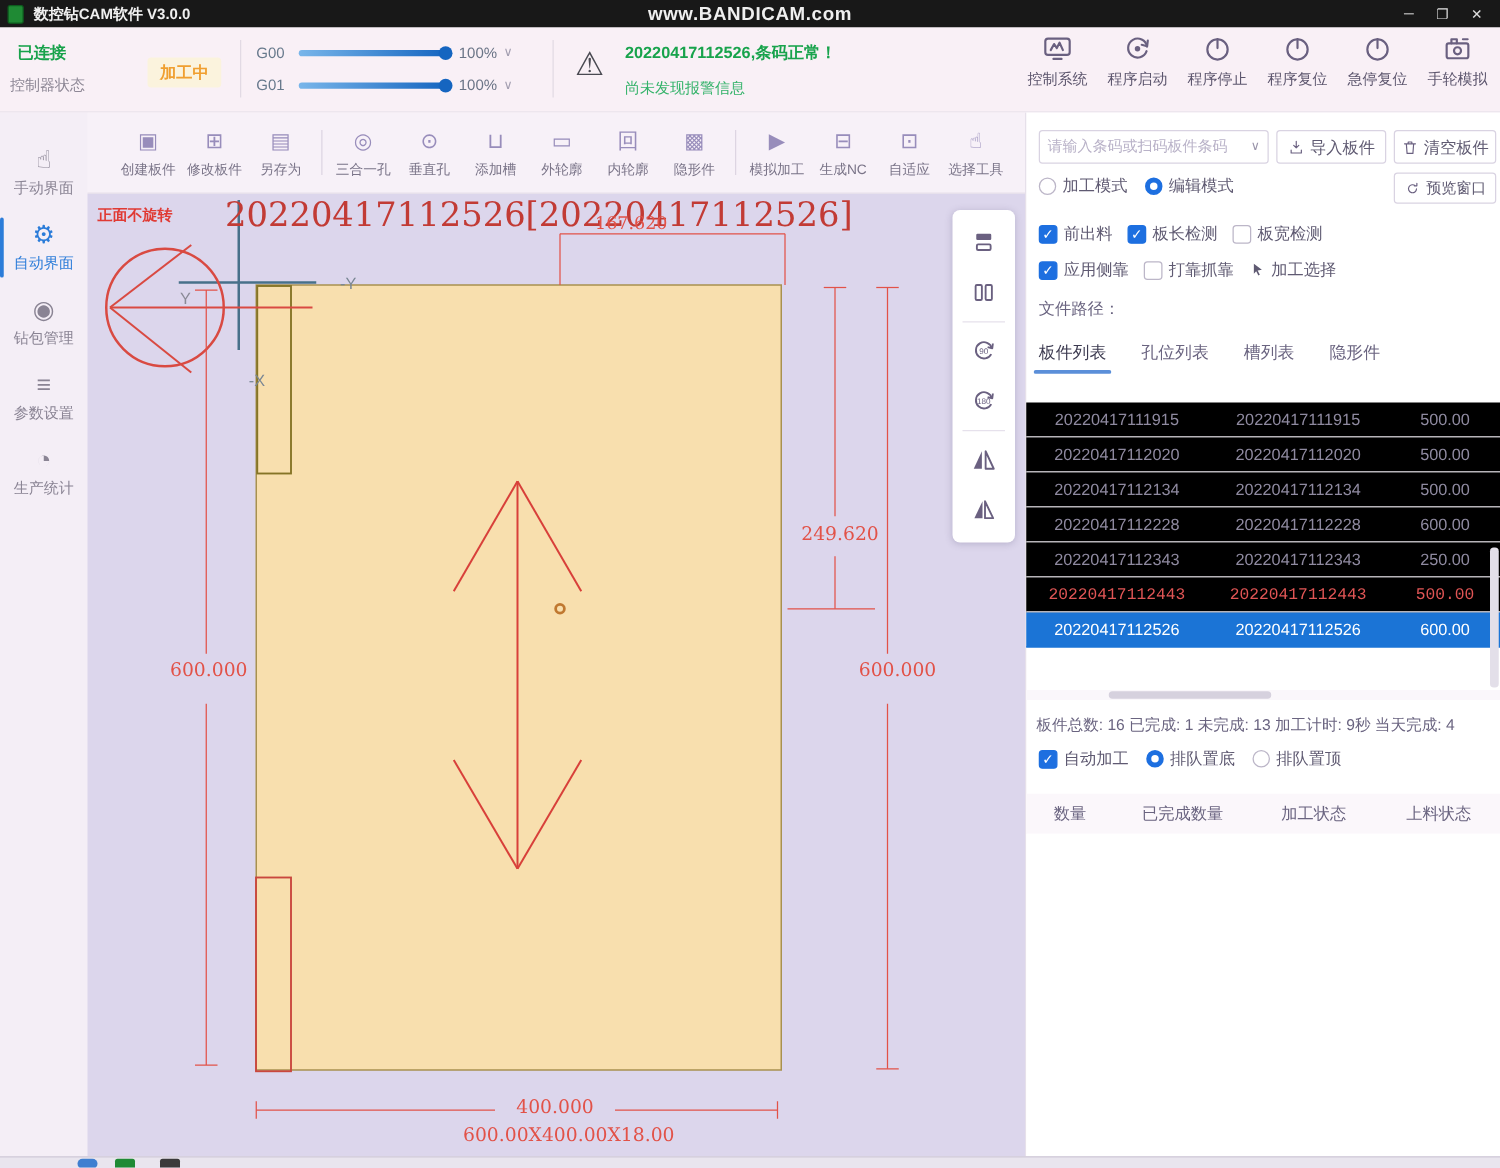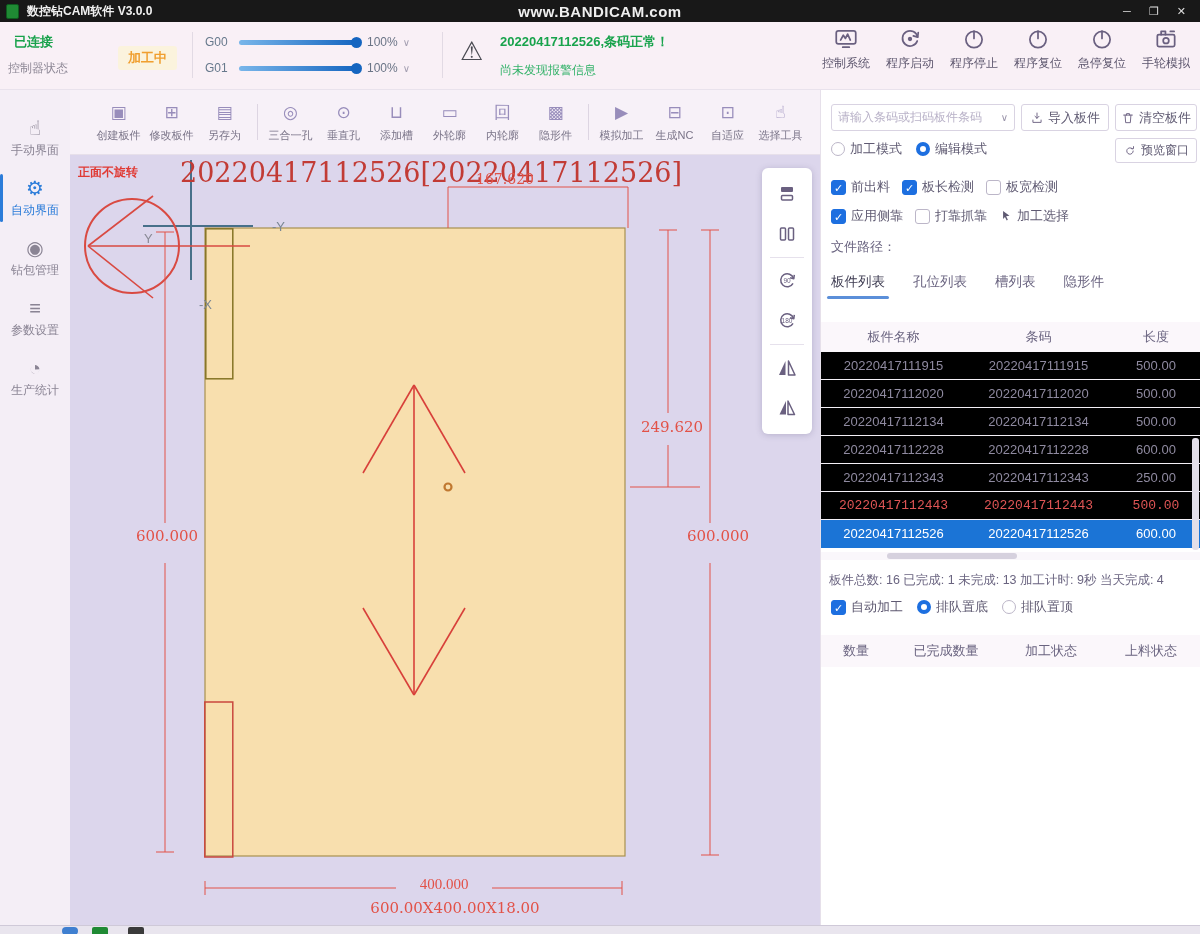--- a/index.html
+++ b/index.html
@@ -63,21 +63,21 @@
   
   .canvas { position:absolute; left:70px; top:155px; width:750px; height:770px; background:#dcd6ec; overflow:hidden; }
   .canvas svg.geom { position:absolute; left:0; top:0; }
   .cad { position:absolute; font-family:"DejaVu Serif","Liberation Serif",serif; color:#e25248; }
   .stamp { left:8px; top:9px; font-size:12px; font-weight:bold; color:#e03a34; font-family:"Liberation Sans",sans-serif; }
   .board-title { left:110px; top:2px; width:490px; text-align:center; font-size:27px; color:#c23b35; white-space:nowrap; }
   .dim-top { left:385px; top:16px; width:100px; text-align:center; font-size:14px; }
   .dim-left { left:52px; top:372px; width:90px; text-align:center; font-size:15px; }
   .dim-right-inner { left:558px; top:263px; width:88px; text-align:center; font-size:15px; }
   .dim-right { left:603px; top:372px; width:90px; text-align:center; font-size:15px; }
-  .dim-bottom { left:328px; top:721px; width:92px; text-align:center; font-size:15px; background:#dcd6ec;font-family:Liberation Serif, serif; }
+  .dim-bottom { left:328px; top:721px; width:92px; text-align:center; font-size:15px; background:#dcd6ec; }
   .size-label { left:245px; top:744px; width:280px; text-align:center; font-size:15px; }
   .ax { position:absolute; font-size:13px; color:#7a8794; font-family:"Liberation Sans",sans-serif; }
 
   
   .float-tb { position:absolute; left:692px; top:13px; width:50px; background:#ffffff; border-radius:6px; box-shadow:0 1px 6px rgba(80,70,110,.25); padding:6px 0; display:flex; flex-direction:column; align-items:center; }
   .float-btn { width:40px; height:40px; display:flex; align-items:center; justify-content:center; cursor:default; }
   .float-btn svg { width:24px; height:24px; stroke:#6a6080; fill:none; stroke-width:1.5; stroke-linejoin:round; }
   .float-btn svg .fill { fill:#6a6080; stroke:none; }
   .float-btn svg text { fill:#6a6080; stroke:none; font-size:6.5px; font-family:"Liberation Sans",sans-serif; }
   .float-sep { width:34px; height:1px; background:#e6e1ec; margin:3px 0; }
@@ -483,25 +483,20 @@
       </div>
     <div class="filepath">文件路径：</div>
     <div class="tabs" id="tabs">
         <div class="tab active">板件列表</div>
         <div class="tab">孔位列表</div>
         <div class="tab">槽列表</div>
         <div class="tab">隐形件</div>
       </div>
 
     <div class="plate-table">
-      <div class="p-head" id="plate-head">
-          <div>板件名称</div>
-          <div>条码</div>
-          <div>长度</div>
-        </div>
       <div id="plate-body">
           <div class="p-row">
             <div>20220417111915</div>
             <div>20220417111915</div>
             <div>500.00</div>
           </div>
           <div class="p-row">
             <div>20220417112020</div>
             <div>20220417112020</div>
             <div>500.00</div>

